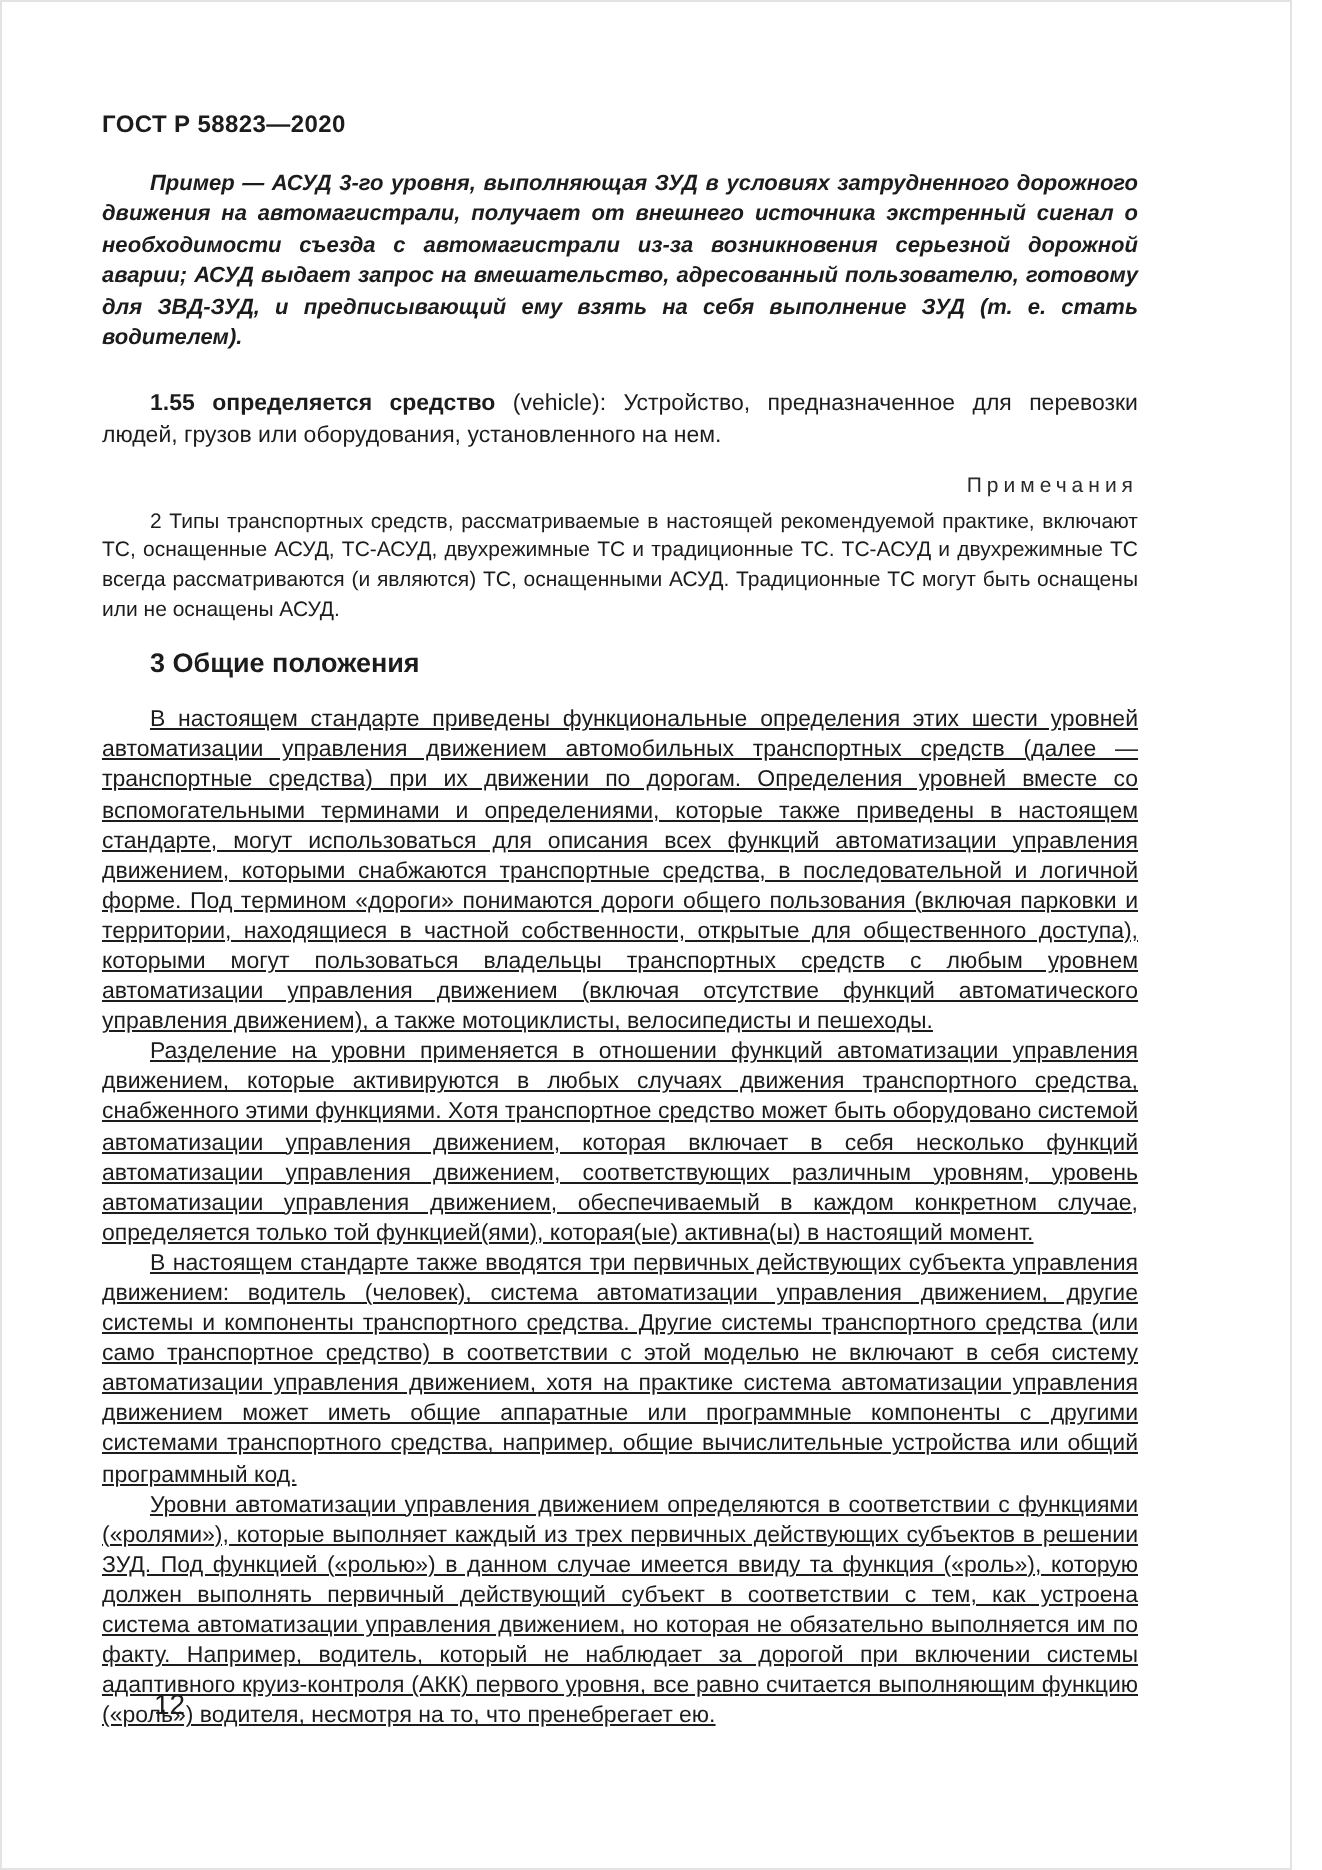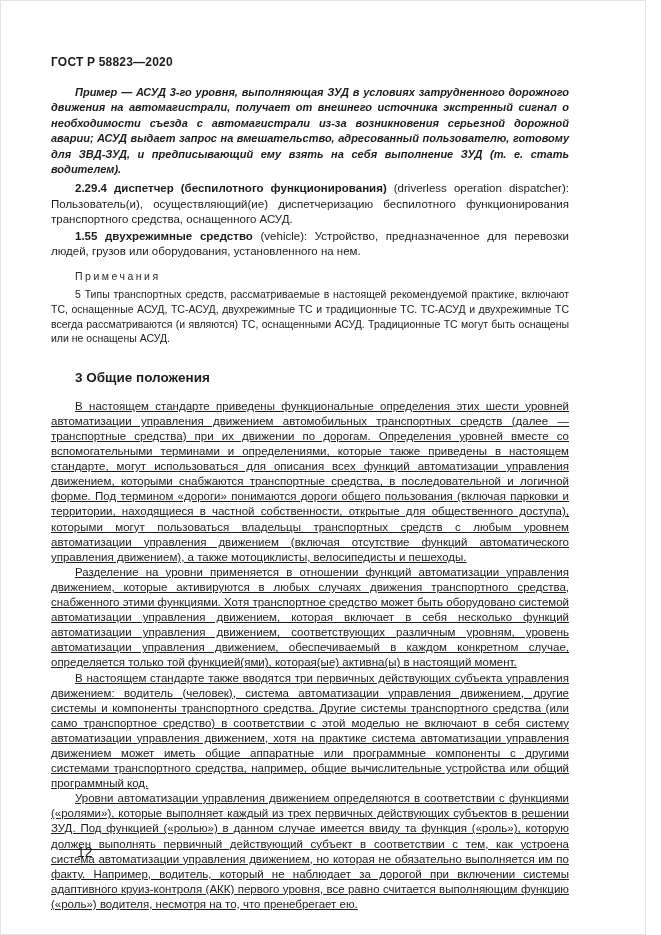--- a/index.html
+++ b/index.html
@@ -23,48 +23,49 @@
     letter-spacing: 0.2px;
     margin-bottom: 16px;
   }
   .example {
     font-size: 11px;
     font-weight: bold;
     font-style: italic;
     line-height: 15.4px;
     text-align: justify;
     text-indent: 24px;
-    margin-bottom: 4px;
+    margin-bottom: 18px;
   }
   .term {
     font-size: 11.5px;
     line-height: 15.2px;
     text-align: justify;
     text-indent: 24px;
   }
   .term + .term { margin-top: 2px; }
   .term .term-bold { font-weight: bold; }
   .notes-heading {
     font-size: 10.5px;
     letter-spacing: 2.5px;
     margin-top: 11px;
     margin-left: 24px;
     color: #2a2a2a;
+    text-align: right;
   }
   .note {
     font-size: 10.5px;
     line-height: 14.6px;
     text-align: justify;
     text-indent: 24px;
     margin-top: 5px;
   }
   .section-heading {
     font-size: 13.5px;
     font-weight: bold;
-    margin-top: 24px;
+    margin-top: 12px;
     margin-bottom: 14px;
     margin-left: 24px;
   }
   .para {
     font-size: 11.5px;
     line-height: 15.1px;
     text-align: justify;
     text-indent: 24px;
     text-decoration: underline;
   }
@@ -77,26 +78,25 @@
 </style>
 </head>
 <body>
 
 <div class="page">
 
   <div class="doc-header">ГОСТ Р 58823—2020</div>
 
   <p class="example">Пример — АСУД 3-го уровня, выполняющая ЗУД в условиях затрудненного дорожного движения на автомагистрали, получает от внешнего источника экстренный сигнал о необходимости съезда с автомагистрали из-за возникновения серьезной дорожной аварии; АСУД выдает запрос на вмешательство, адресованный пользователю, готовому для ЗВД-ЗУД, и предписывающий ему взять на себя выполнение ЗУД (т. е. стать водителем).</p>
 
-  <p class="term"><span class="term-bold">2.29.4</span> <span class="term-bold">диспетчер (беспилотного функционирования)</span> <span>(driverless operation dispatcher): Пользователь(и), осуществляющий(ие) диспетчеризацию беспилотного функционирования транспортного средства, оснащенного АСУД.</span></p>
 
-  <p class="term"><span class="term-bold">1.55</span> <span class="term-bold">двухрежимные средство</span> <span>(vehicle): Устройство, предназначенное для перевозки людей, грузов или оборудования, установленного на нем.</span></p>
+  <p class="term"><span class="term-bold">1.55</span> <span class="term-bold">определяется средство</span> <span>(vehicle): Устройство, предназначенное для перевозки людей, грузов или оборудования, установленного на нем.</span></p>
 
   <div class="notes-heading">Примечания</div>
-  <p class="note">5 Типы транспортных средств, рассматриваемые в настоящей рекомендуемой практике, включают ТС, оснащенные АСУД, ТС-АСУД, двухрежимные ТС и традиционные ТС. ТС-АСУД и двухрежимные ТС всегда рассматриваются (и являются) ТС, оснащенными АСУД. Традиционные ТС могут быть оснащены или не оснащены АСУД.</p>
+  <p class="note">2 Типы транспортных средств, рассматриваемые в настоящей рекомендуемой практике, включают ТС, оснащенные АСУД, ТС-АСУД, двухрежимные ТС и традиционные ТС. ТС-АСУД и двухрежимные ТС всегда рассматриваются (и являются) ТС, оснащенными АСУД. Традиционные ТС могут быть оснащены или не оснащены АСУД.</p>
 
   <h2 class="section-heading">3 Общие положения</h2>
   <p class="para">В настоящем стандарте приведены функциональные определения этих шести уровней автоматизации управления движением автомобильных транспортных средств (далее — транспортные средства) при их движении по дорогам. Определения уровней вместе со вспомогательными терминами и определениями, которые также приведены в настоящем стандарте, могут использоваться для описания всех функций автоматизации управления движением, которыми снабжаются транспортные средства, в последовательной и логичной форме. Под термином «дороги» понимаются дороги общего пользования (включая парковки и территории, находящиеся в частной собственности, открытые для общественного доступа), которыми могут пользоваться владельцы транспортных средств с любым уровнем автоматизации управления движением (включая отсутствие функций автоматического управления движением), а также мотоциклисты, велосипедисты и пешеходы.</p>
   <p class="para">Разделение на уровни применяется в отношении функций автоматизации управления движением, которые активируются в любых случаях движения транспортного средства, снабженного этими функциями. Хотя транспортное средство может быть оборудовано системой автоматизации управления движением, которая включает в себя несколько функций автоматизации управления движением, соответствующих различным уровням, уровень автоматизации управления движением, обеспечиваемый в каждом конкретном случае, определяется только той функцией(ями), которая(ые) активна(ы) в настоящий момент.</p>
   <p class="para">В настоящем стандарте также вводятся три первичных действующих субъекта управления движением: водитель (человек), система автоматизации управления движением, другие системы и компоненты транспортного средства. Другие системы транспортного средства (или само транспортное средство) в соответствии с этой моделью не включают в себя систему автоматизации управления движением, хотя на практике система автоматизации управления движением может иметь общие аппаратные или программные компоненты с другими системами транспортного средства, например, общие вычислительные устройства или общий программный код.</p>
   <p class="para">Уровни автоматизации управления движением определяются в соответствии с функциями («ролями»), которые выполняет каждый из трех первичных действующих субъектов в решении ЗУД. Под функцией («ролью») в данном случае имеется ввиду та функция («роль»), которую должен выполнять первичный действующий субъект в соответствии с тем, как устроена система автоматизации управления движением, но которая не обязательно выполняется им по факту. Например, водитель, который не наблюдает за дорогой при включении системы адаптивного круиз-контроля (АКК) первого уровня, все равно считается выполняющим функцию («роль») водителя, несмотря на то, что пренебрегает ею.</p>
 
   <div class="page-number">12</div>
 
 </div>

